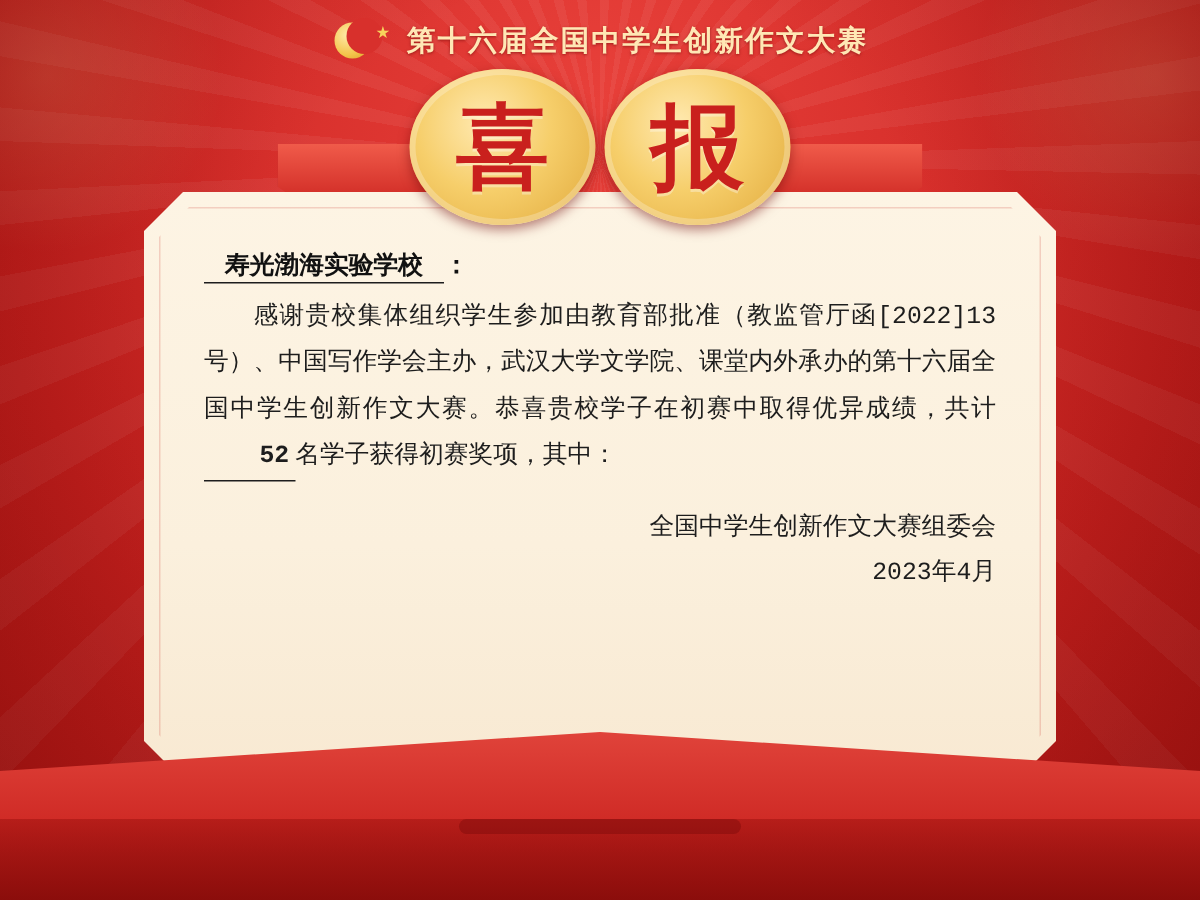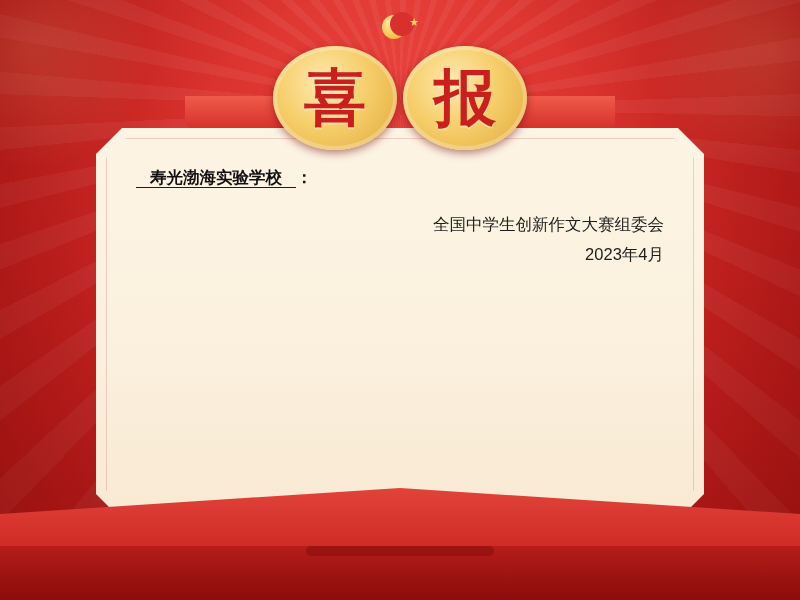--- a/index.html
+++ b/index.html
@@ -172,21 +172,21 @@
       0 20px, 20px 0, calc(100% - 20px) 0, 100% 20px,
       100% calc(100% - 20px), calc(100% - 20px) 100%, 20px 100%, 0 calc(100% - 20px));
     pointer-events: none;
   }
   .content {
     position: absolute;
     left: 40px;
     right: 40px;
     top: 34px;
     color: #1d1d1d;
-    font-family: Liberation Sans, sans-serif;
+    font-family: Liberation Mono, monospace;
     font-size: 16.5px;
     line-height: 31px;
   }
   .salutation {
     font-weight: bold;
     color: #111;
     margin-bottom: 2px;
   }
   .salutation .blank {
     border-bottom: 1.6px solid #1d1d1d;
@@ -269,20 +269,21 @@
   <div class="rays"></div>
   <div class="corner-glow tl"></div>
   <div class="corner-glow tr"></div>
 
   <div class="top-banner">
     <div class="moon-icon">
       <div class="disc"></div>
       <div class="cut"></div>
       <div class="star">★</div>
     </div>
+    <div class="banner-title">第十六届全国中学生创新作文大赛</div>
   </div>
 
   <div class="ribbon">
     <div class="left"></div>
     <div class="right"></div>
   </div>
 
   <div class="xibao">
     <div class="seal">
       <span>喜</span>
@@ -293,20 +294,23 @@
   </div>
 
   <div class="card">
     <div class="card-inner"></div>
     <div class="content">
 
       <div class="salutation">
         <span class="blank">寿光渤海实验学校</span><span>：</span>
       </div>
 
+      <div class="para">
+        <span>感谢贵校集体组织学生参加由教育部批准（教监管厅函[2022]13号）、中国写作学会主办，武汉大学文学院、课堂内外承办的第十六届全国中学生创新作文大赛。恭喜贵校学子在初赛中取得优异成绩，共计</span><span class="fill">52</span><span>名学子获得初赛奖项，其中：</span>
+      </div>
 
 
 
       <div class="signature">
         <div>全国中学生创新作文大赛组委会</div>
         <div>2023年4月</div>
       </div>
     </div>
   </div>
 

